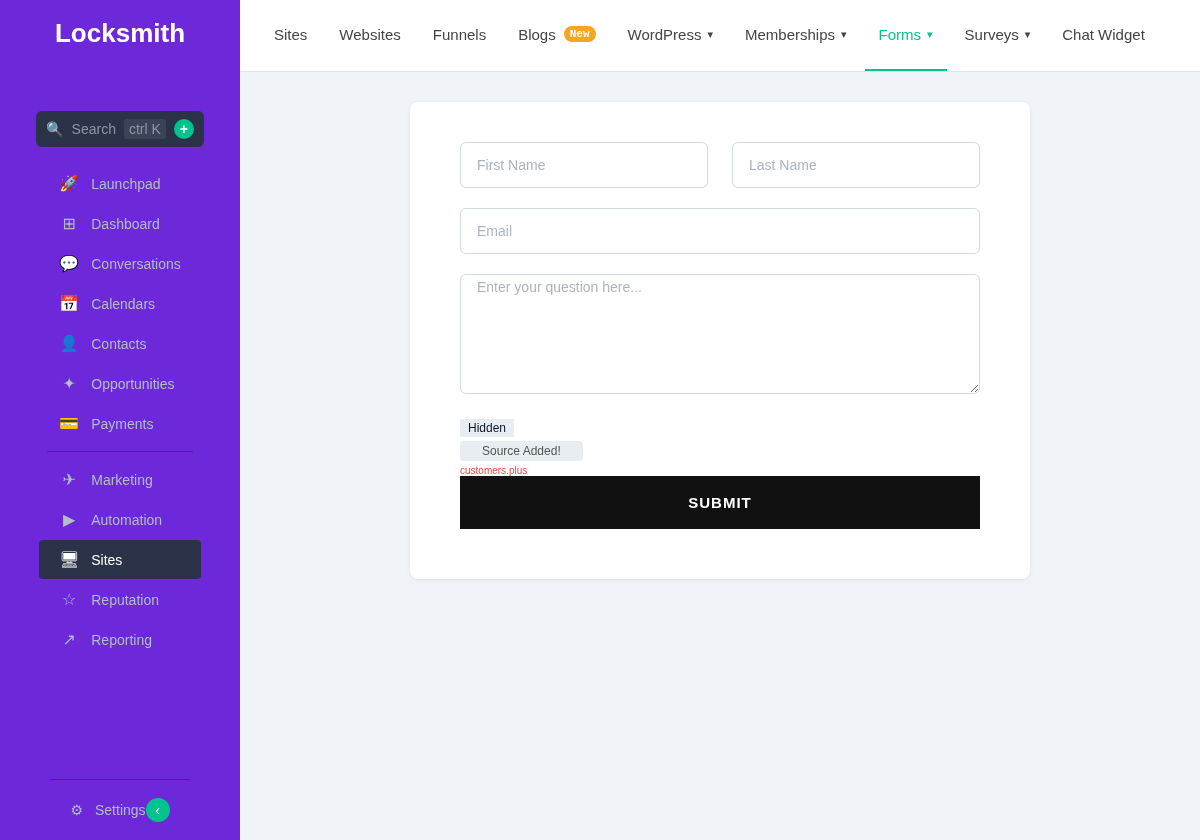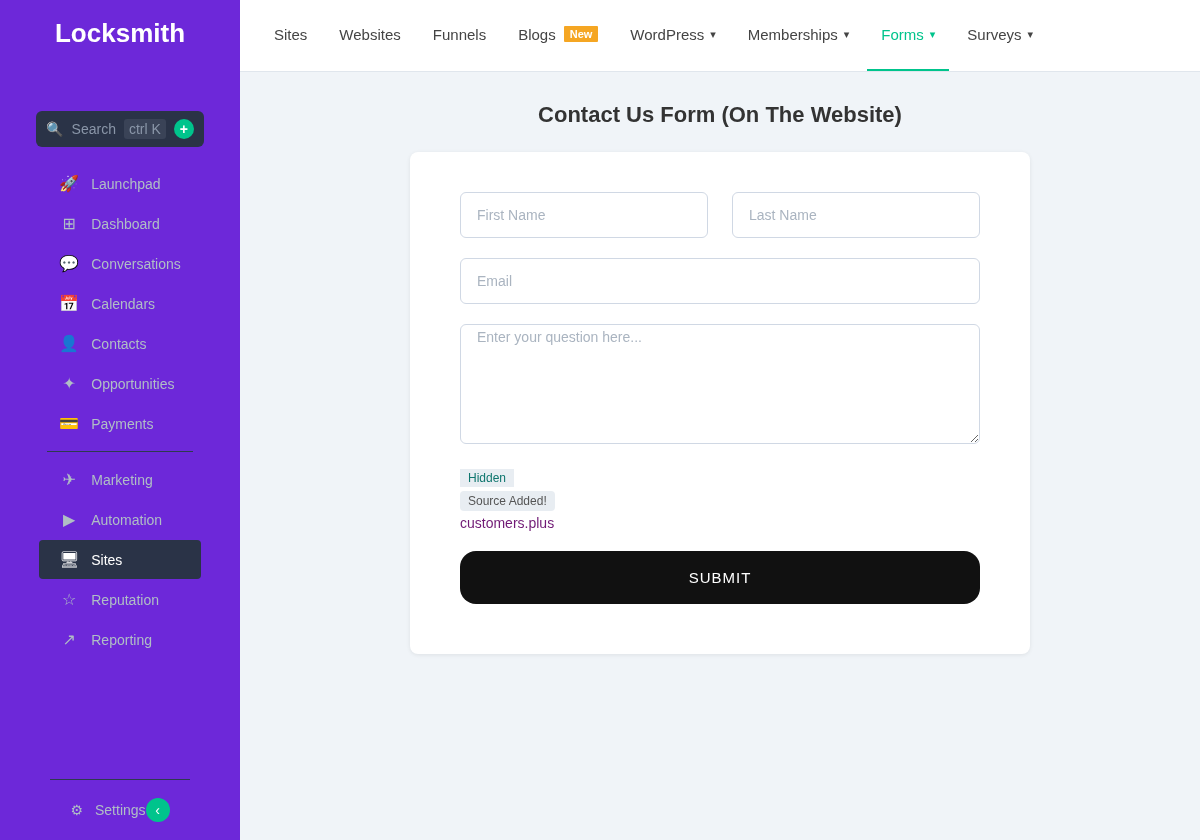--- a/index.html
+++ b/index.html
@@ -135,22 +135,23 @@
       align-items: center;
       gap: 4px;
     }
     .top-nav-item.active { color: #00c48c; border-bottom: 3px solid #00c48c; }
     .badge-new {
       background: #f5a623;
       color: #fff;
       font-size: 11px;
       font-weight: 700;
       padding: 2px 6px;
-      border-radius: 1px;
+      border-radius: 8px;
       margin-left: 4px;
+      font-family: Liberation Mono, monospace;
     }
     .chevron { font-size: 11px; margin-left: 2px; color: inherit; }
 
     
     #content {
       flex: 1;
       overflow-y: auto;
       padding: 30px 40px;
       background: #f0f4f8;
     }
@@ -198,50 +199,49 @@
       outline: none;
       resize: vertical;
       min-height: 120px;
       background: #fff;
       font-family: inherit;
     }
     .form-textarea::placeholder { color: #aab4c0; }
     .hidden-badge {
       display: inline-block;
       background: #e8edf2;
-      color: #0f766e;
+      color: #0f172a;
       font-size: 12px;
       padding: 2px 8px;
       border-radius: 0;
       margin-bottom: 4px;
     }
     .source-added-badge {
       display: inline-block;
       background: #e8edf2;
       color: #555;
       font-size: 12px;
-      padding: 3px 8px;
+      padding: 3px 22px;
       border-radius: 4px;
       margin-bottom: 4px;
     }
     .source-value {
-      color: #701a75;
-      font-size: 14px;
-      margin-bottom: 20px;
+      color: #ef4444;
+      font-size: 10px;
       display: block;
     }
     .submit-btn {
       width: 100%;
       background: #111;
       color: #fff;
       border: none;
-      border-radius: 16px;
+      border-radius: 0;
       padding: 18px;
       font-size: 15px;
-      font-weight: 400;
+      font-weight: 700;
       letter-spacing: 1px;
       cursor: pointer;
     }
   </style>
 </head>
 <body>
 
 <div id="sidebar">
   <div class="app-title">Locksmith</div>
   <div class="account-bar"></div>
@@ -342,24 +342,26 @@
       <span class="chevron">▾</span>
     </div>
     <div class="top-nav-item active">
       <span>Forms</span>
       <span class="chevron">▾</span>
     </div>
     <div class="top-nav-item">
       <span>Surveys</span>
       <span class="chevron">▾</span>
     </div>
+    <div class="top-nav-item">
+      <span>Chat Widget</span>
+    </div>
   </div>
 
   <div id="content">
-    <h1 class="page-title">Contact Us Form (On The Website)</h1>
 
     <div class="form-container">
       <div class="form-row">
         <div class="form-field">
           <input class="form-input" type="text" placeholder="First Name" style="">
         </div>
         <div class="form-field">
           <input class="form-input" type="text" placeholder="Last Name" style="">
         </div>
       </div>

